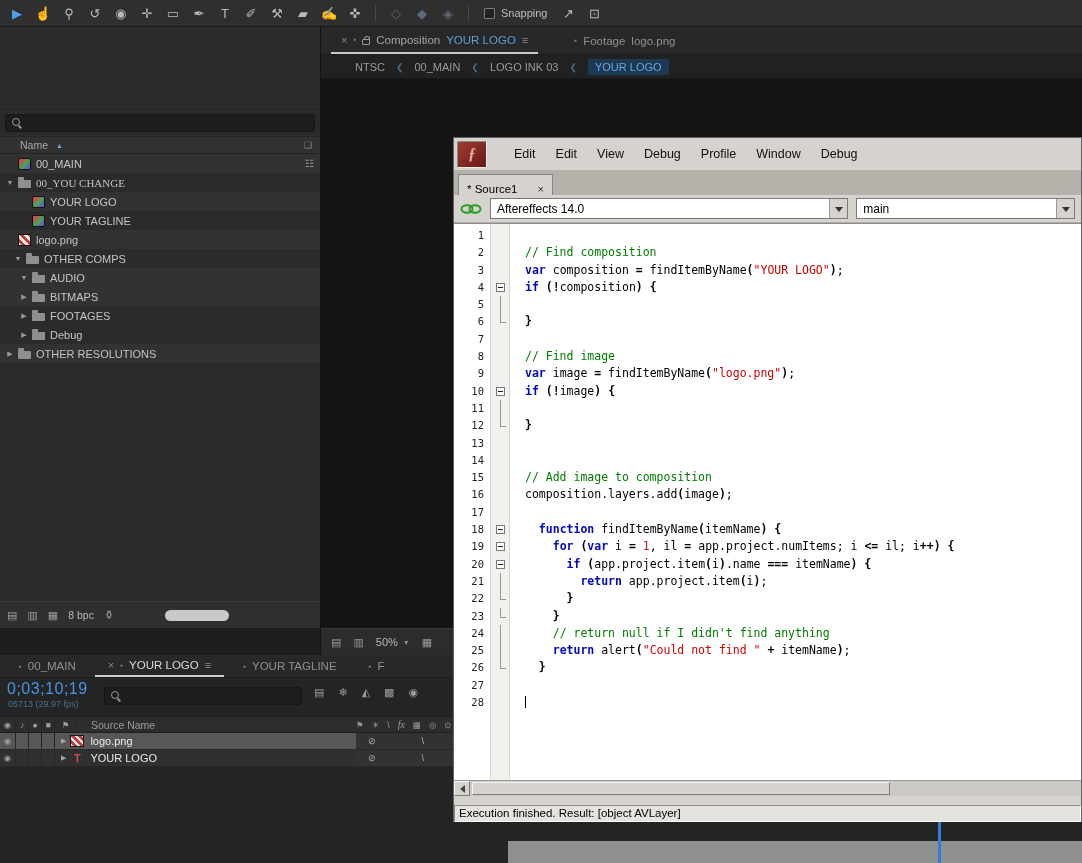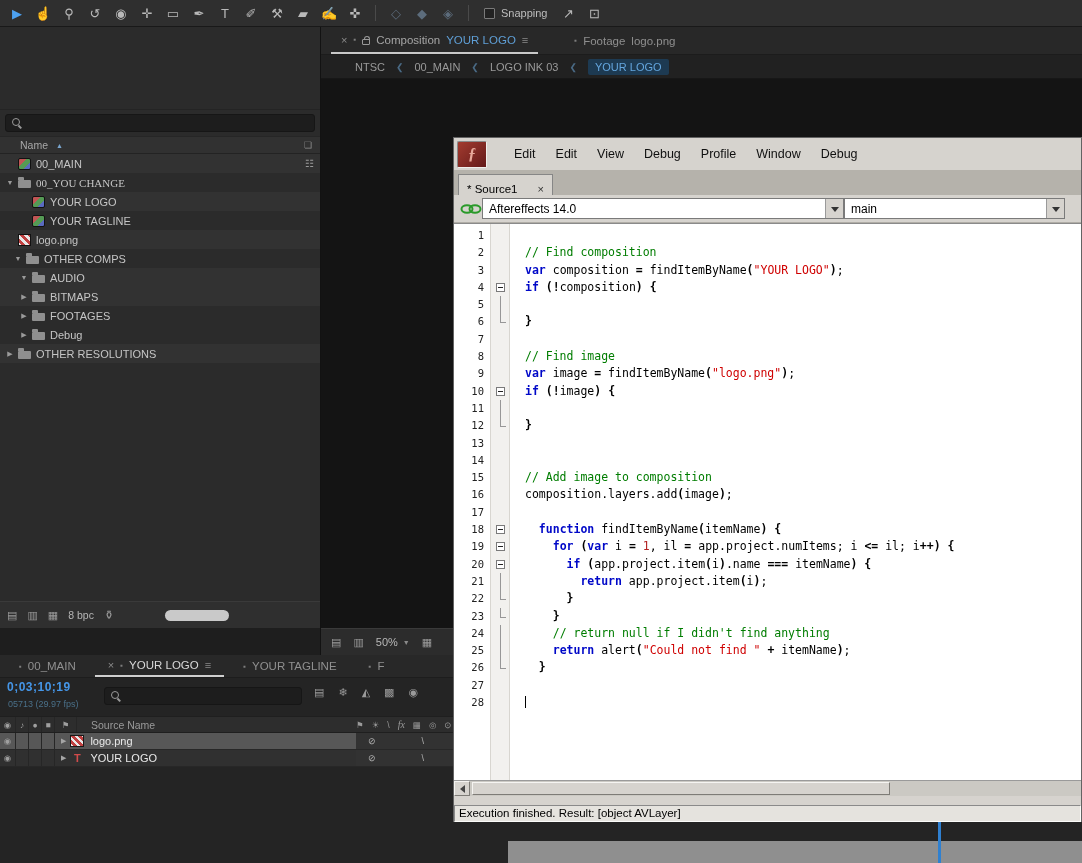--- a/index.html
+++ b/index.html
@@ -68,21 +68,21 @@
 .viewer-footer{position:absolute;left:0;top:601px;width:762px;height:27px;background:#2c2c2c;border-top:1px solid #3a3a3a;display:flex;align-items:center;gap:12px;padding-left:10px}
 .vzoom{display:flex;align-items:center;gap:5px;color:#b8b8b8;font-size:11px}
 .dd-tri{font-size:7px;color:#8a8a8a}
 
 
 #timeline-panel{position:absolute;left:0;top:655px;width:1082px;height:208px;background:#242424;z-index:2}
 #timeline-tabs{height:23px;background:#282828;border-bottom:1px solid #1d1d1d;display:flex;align-items:stretch;padding-left:6px;gap:6px}
 .ttab{display:flex;align-items:center;gap:6px;padding:0 13px;color:#909090;font-size:11.5px}
 .ttab.tactive{color:#d8d8d8;border-bottom:2px solid #cfcfcf}
 .tl-controls{position:relative;height:38px}
-.timecode{position:absolute;left:7px;top:2px;font-size:12px;font-weight:bold;color:#4596e8;letter-spacing:.5px}
+.timecode{position:absolute;left:7px;top:2px;font-size:16px;font-weight:normal;color:#4596e8;letter-spacing:.5px}
 .frameinfo{position:absolute;left:8px;top:21px;font-size:9px;color:#4a7089}
 .tl-search{position:absolute;left:104px;top:9px;width:198px;height:18px}
 #tl-cicons{position:absolute;left:314px;top:8px;display:flex;gap:14px;color:#8f8f8f;font-size:12px}
 .tl-header{position:relative;height:17px;background:#2d2d2d;border-top:1px solid #1f1f1f;border-bottom:1px solid #1f1f1f;display:flex;align-items:center;font-size:10px}
 #tl-hleft{display:flex;height:100%}
 .tlc{display:flex;align-items:center;justify-content:center;border-right:1px solid #262626;height:100%;color:#9f9f9f;font-size:8.5px}
 .w16{width:16px}.w13{width:13px}
 .tl-labelcol{width:22px;text-align:center;color:#9f9f9f;font-size:8.5px;border-right:1px solid #262626;height:100%;display:flex;align-items:center;justify-content:center}
 .tl-srcname{margin-left:14px;color:#9a9a9a;font-size:10.5px}
 #tl-hright{position:absolute;left:356px;top:0;height:100%;display:flex;align-items:center;gap:8px;color:#9a9a9a;font-size:8.5px}
@@ -103,21 +103,21 @@
 
 
 #estk{position:absolute;left:453px;top:137px;width:629px;height:685px;background:#d6d3ce;border:1px solid #636363;z-index:20;color:#000}
 .estk-menubar{position:absolute;left:0;top:0;right:0;height:33px;background:#d6d3ce;border-bottom:1px solid #b5b2ab;display:flex;align-items:center}
 .estk-logo{width:30px;height:27px;margin:2px 3px;background:linear-gradient(135deg,#a33b2f,#641a1a);border:1px solid;border-color:#8a8a8a #f0efec #f0efec #8a8a8a;color:#e8a89a;font-family:"Liberation Serif",serif;font-style:italic;font-weight:bold;font-size:16px;display:flex;align-items:center;justify-content:center;border-radius:2px}
 #estk-menus{display:flex;margin-left:14px}
 .emenu{padding:0 10px;font-size:12.5px;color:#101010;line-height:33px}
 .estk-tabbar{position:absolute;left:0;top:33px;right:0;height:24px;background:#b5b2ab;display:flex;align-items:flex-end}
 .estk-tab{margin-left:4px;height:21px;background:#d6d3ce;border:1px solid #868686;border-bottom:none;padding:0 8px;font-size:11.5px;display:flex;align-items:flex-end;gap:20px}
 .estk-tab-close{color:#333;font-size:11px}
-.estk-toolbar{position:absolute;left:0;top:57px;right:0;height:28px;background:#d6d3ce;display:flex;align-items:center;padding:0 6px;border-bottom:1px solid #b0ada6}
+.estk-toolbar{position:absolute;left:0;top:57px;right:0;height:28px;background:#d6d3ce;display:flex;align-items:center;padding:0 6px;gap:8px;border-bottom:1px solid #b0ada6}
 .chain{flex:none}
 .win-dd{height:21px;background:#fff;border:1px solid #7a7a7a;font-size:12px;color:#000;display:flex;align-items:center;padding-left:6px;position:relative;overflow:hidden;white-space:nowrap}
 #dd-target{width:362px}
 #dd-engine{width:221px}
 .dd-btn{position:absolute;right:0;top:0;bottom:0;width:18px;background:#d6d3ce;border-left:1px solid #9a9a9a;display:flex;align-items:center;justify-content:center}
 .dd-arrow{width:0;height:0;border:4px solid transparent;border-top:5px solid #333;margin-top:5px}
 .estk-editor{position:absolute;left:0;top:85px;right:0;height:557px;background:#fff;border-top:1px solid #8a8a8a}
 #gutter-nums{position:absolute;left:0;top:0;bottom:0;width:36px;background:#fff;padding-top:3px}
 .lnum{height:17.3px;line-height:17.3px;font-family:"DejaVu Sans Mono",monospace;font-size:10.5px;color:#222;text-align:right;padding-right:6px}
 #gutter-folds{position:absolute;left:36px;top:0;bottom:0;width:20px;background:#f2f1ee;border-left:1px solid #d8d6d0;border-right:1px solid #d8d6d0;padding-top:3px}

